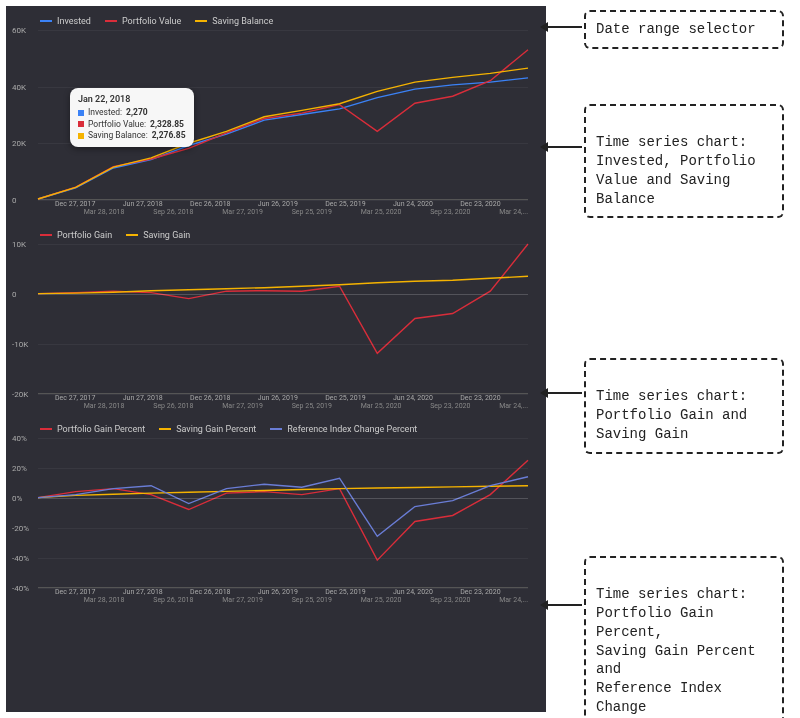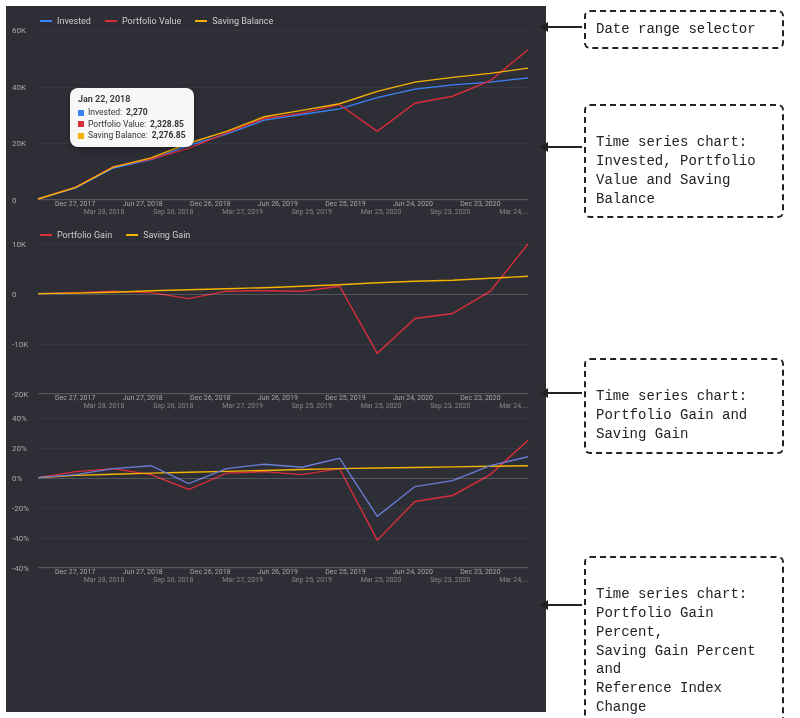--- a/index.html
+++ b/index.html
@@ -286,20 +286,34 @@
         <div class="x-tick"></div>
         <div class="x-tick">Mar 25, 2020</div>
         <div class="x-tick"></div>
         <div class="x-tick">Sep 23, 2020</div>
         <div class="x-tick"></div>
         <div class="x-tick">Mar 24,...</div>
       </div>
   </div>
 
   <div class="chart-block">
+    <div class="legend-row">
+      <span class="legend-item">
+        <span class="legend-swatch" style="background:#d92d3a"></span>
+        <span>Portfolio Gain Percent</span>
+      </span>
+      <span class="legend-item">
+        <span class="legend-swatch" style="background:#f5b301"></span>
+        <span>Saving Gain Percent</span>
+      </span>
+      <span class="legend-item">
+        <span class="legend-swatch" style="background:#6a7dd6"></span>
+        <span>Reference Index Change Percent</span>
+      </span>
+    </div>
     <div class="chart-area">
       <div class="y-ticks">
           <div class="y-tick" style="top: 150px;">-40%</div>
           <div class="y-tick" style="top: 120px;">-40%</div>
           <div class="y-tick" style="top: 90px;">-20%</div>
           <div class="y-tick" style="top: 60px;">0%</div>
           <div class="y-tick" style="top: 30px;">20%</div>
           <div class="y-tick" style="top: 0px; margin-left: 37px;">40%</div>
         </div>
       <svg class="plot" viewBox="0 0 500 150" preserveAspectRatio="none">

